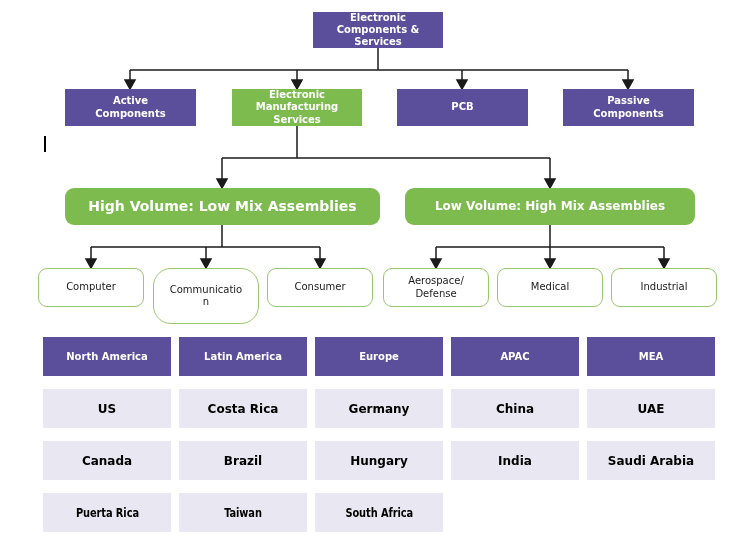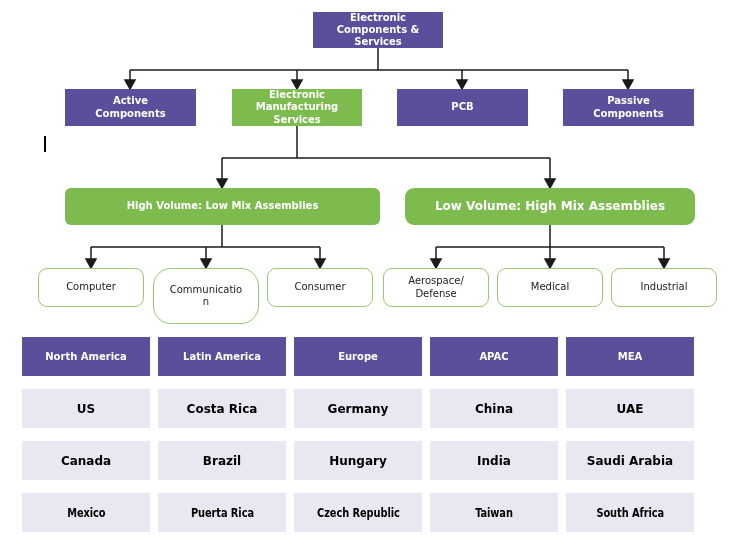--- a/index.html
+++ b/index.html
@@ -28,35 +28,35 @@
   }
   .force-break{display:inline-block;max-width:75px;word-break:break-all;}
 
   
   .n-root{left:313px;top:12px;width:130px;height:36px;}
   .n-l2a{left:65px;top:89px;width:131px;height:37px;}
   .n-l2b{left:232px;top:89px;width:130px;height:37px;}
   .n-l2c{left:397px;top:89px;width:131px;height:37px;}
   .n-l2d{left:563px;top:89px;width:131px;height:37px;}
   
-  .n-l3a{left:65px;top:188px;width:315px;height:37px;font-size:10px;border-radius:6px;}
+  .n-l3a{left:65px;top:188px;width:315px;height:37px;font-size:14px;}
   .n-l3b{left:405px;top:188px;width:290px;height:37px;font-size:12px;}
   
   .n-c1{left:38px; top:268px;width:106px;height:39px;}
   .n-c2{left:153px;top:268px;width:106px;height:56px;border-radius:18px;}
   .n-c3{left:267px;top:268px;width:106px;height:39px;}
   .n-c4{left:383px;top:268px;width:106px;height:39px;}
   .n-c5{left:497px;top:268px;width:106px;height:39px;}
   .n-c6{left:611px;top:268px;width:106px;height:39px;}
 
   .stray-mark{position:absolute;left:44px;top:136px;width:1.5px;height:16px;background:#000;}
 
   
   .region-table{
-    position:absolute;left:22px;top:337px;width:672px;
+    position:absolute;left:43px;top:337px;width:672px;
     display:grid;grid-template-columns:repeat(5,1fr);
     column-gap:8px;row-gap:13px;grid-auto-rows:39px;
   }
   .th{
     background:var(--purple);color:#fff;font-weight:bold;font-size:10px;
     display:flex;align-items:center;justify-content:center;text-align:center;
   }
   .td{
     background:var(--row-bg);color:#000;font-weight:bold;font-size:12px;
     display:flex;align-items:center;justify-content:center;text-align:center;
@@ -150,27 +150,21 @@
     <div class="td">China</div>
     <div class="td">UAE</div>
 
     <div class="td">Canada</div>
     <div class="td">Brazil</div>
     <div class="td">Hungary</div>
     <div class="td">India</div>
     <div class="td">Saudi Arabia</div>
 
     <div class="td">
-        <span class="cond">Mexico</span>
-      </div>
-    <div class="td">
         <span class="cond">Puerta Rica</span>
-      </div>
-    <div class="td">
-        <span class="cond">Czech Republic</span>
       </div>
     <div class="td">
         <span class="cond">Taiwan</span>
       </div>
     <div class="td">
         <span class="cond">South Africa</span>
       </div>
   </div>
 
 </div>

